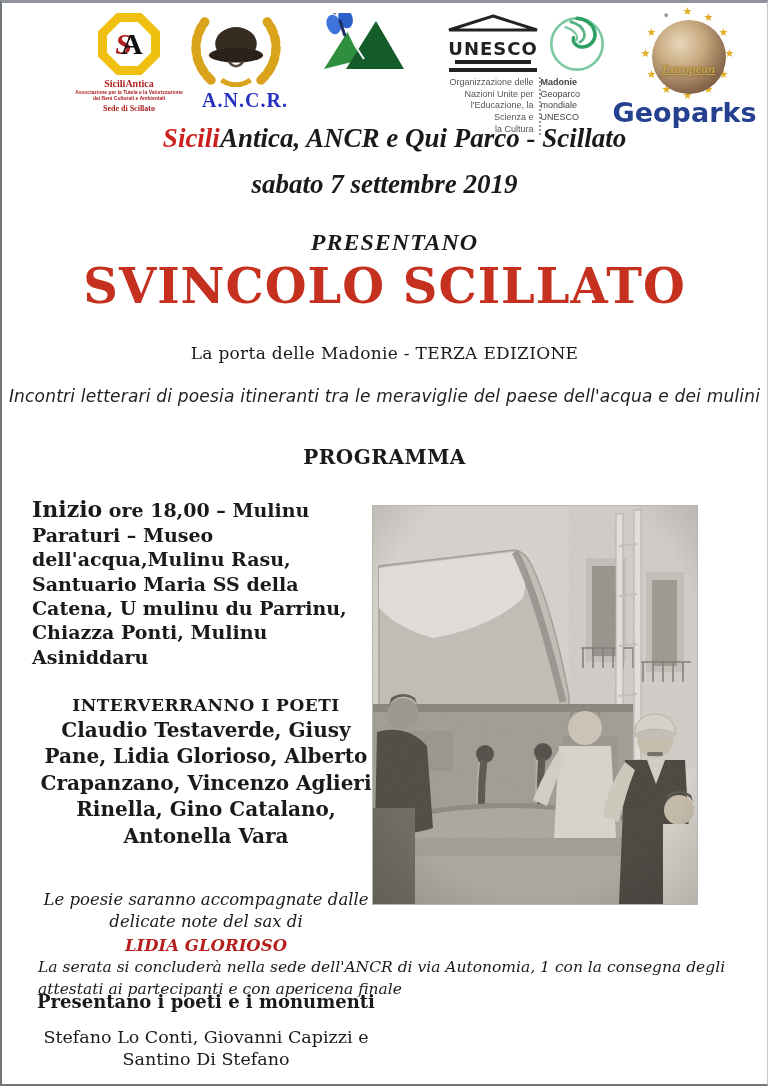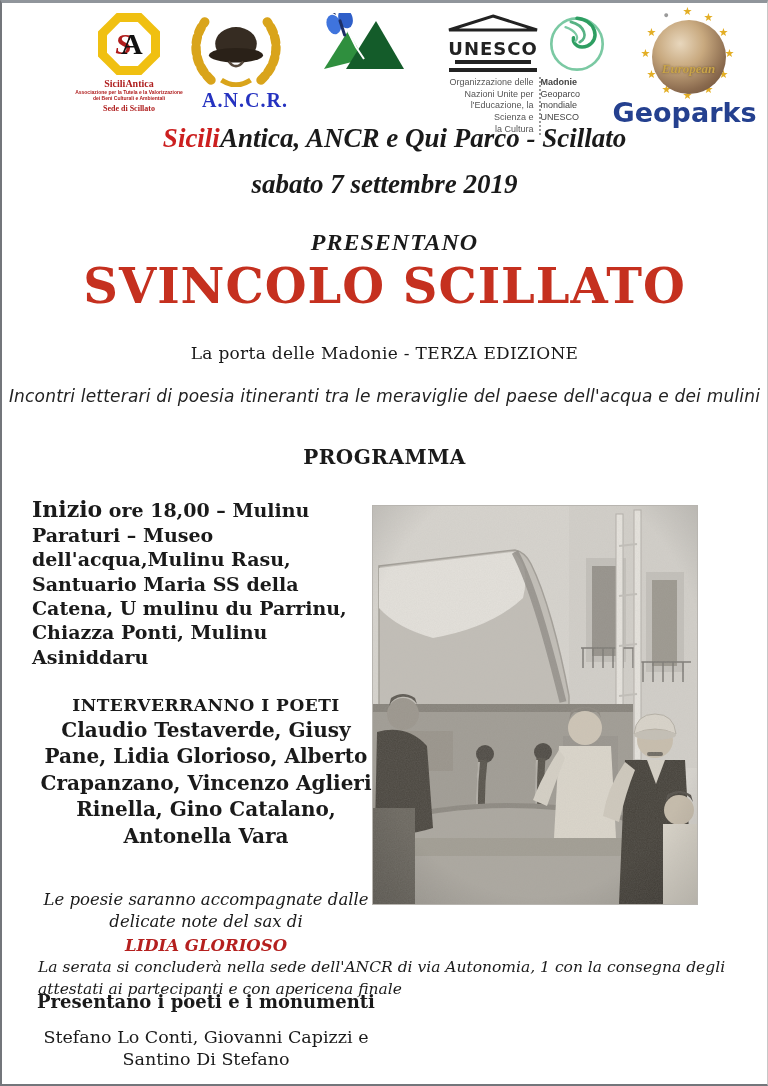--- a/index.html
+++ b/index.html
@@ -44,21 +44,21 @@
   
   .mad-cap{font:9px "Liberation Sans",sans-serif;color:#444;text-align:left;line-height:1.3;margin-top:2px;align-self:flex-start;}
   .mad-cap .b{font-weight:bold;}
 
   
   .geo{position:relative;width:140px;height:104px;}
   .geo-ring{position:absolute;left:28px;top:-4px;width:96px;height:96px;}
   .geo-circle{position:absolute;left:11px;top:11px;width:74px;height:74px;border-radius:50%;
       background:radial-gradient(circle at 38% 32%, #e8d7bd 0%, #c8a97f 35%, #8a6a4e 70%, #5e4430 100%);}
   .geo-script{position:absolute;left:11px;top:52px;width:74px;text-align:center;
-      font:italic bold 13px "Liberation Serif",serif;color:#c9a449;text-shadow:0 0 2px rgba(60,40,10,.6);}
+      font:italic bold 13px "Liberation Serif",serif;color:#c9a449;text-shadow:0 0 2px rgba(60,40,10,.6);text-decoration:underline;}
   .geo-star{position:absolute;font-size:11px;color:#e3ae25;line-height:1;}
   .geo-dot{position:absolute;font-size:9px;color:#9a9a9a;line-height:1;}
   .geo-label{position:absolute;left:0;top:84px;font:bold 27px "DejaVu Sans",sans-serif;color:#24408f;letter-spacing:0;}
 
   
   .title-line{top:120px;font:italic bold 27px "Liberation Serif",serif;padding-left:20px;}
   .title-red{color:#cc1f1f;}
   .date-line{top:166px;font:italic bold 27px "Liberation Serif",serif;}
   .presentano{top:226px;font:italic bold 24px "Liberation Serif",serif;letter-spacing:1px;margin-left:20px;}
   .main-title{top:255px;font:bold 48px "DejaVu Serif",serif;color:#c5301f;letter-spacing:1px;}

